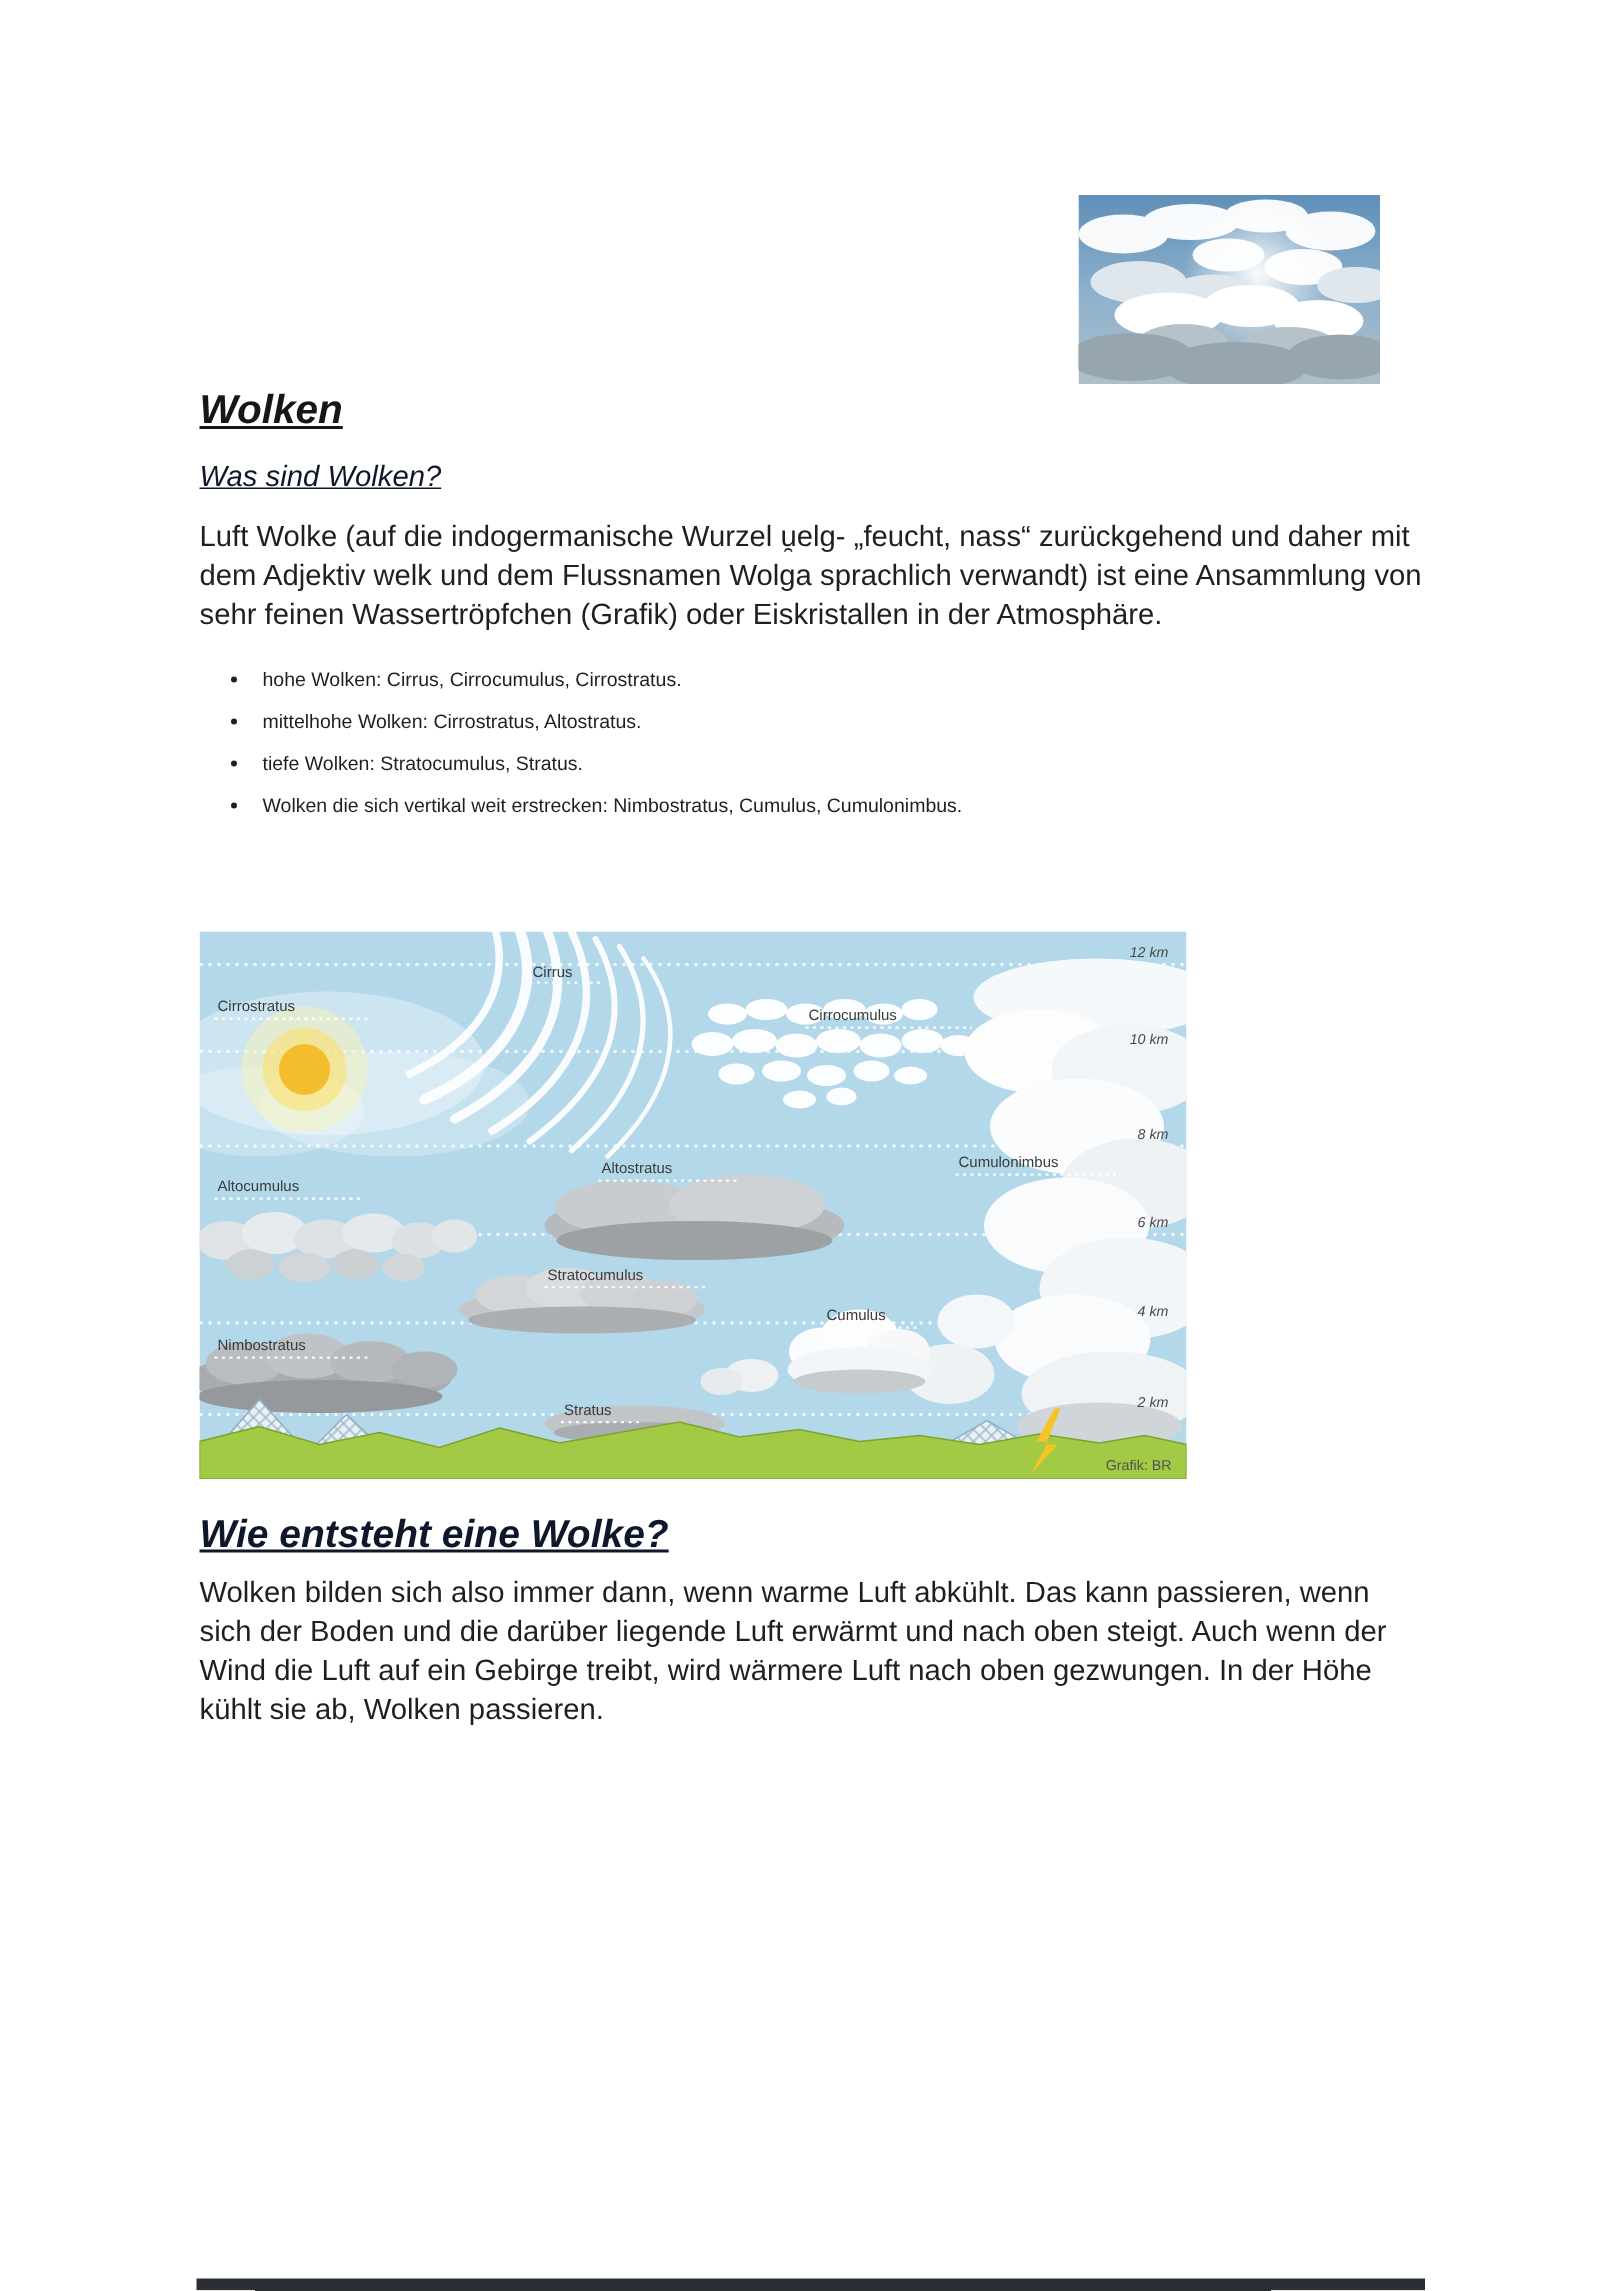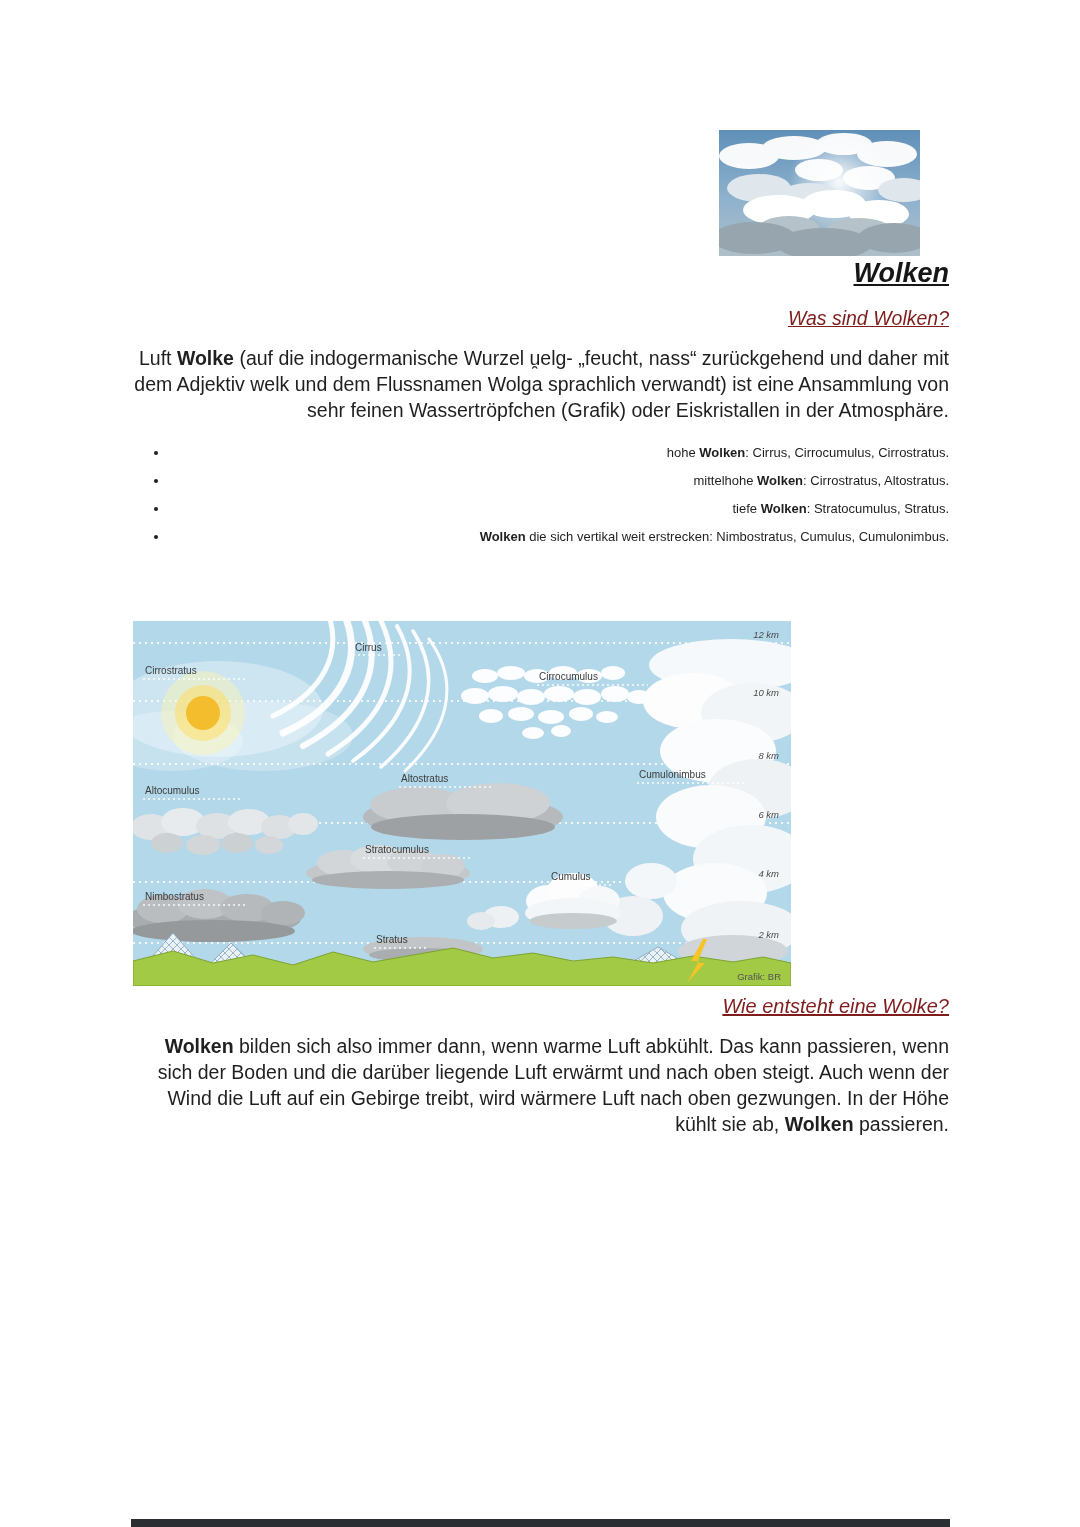--- a/index.html
+++ b/index.html
@@ -6,34 +6,34 @@
   html,body { margin:0; padding:0; }
   body {
     width:1080px; height:1527px; background:#ffffff;
     font-family:"Liberation Sans","DejaVu Sans",sans-serif;
     color:#1f1f1f;
   }
   .page { position:relative; width:1080px; height:1527px; overflow:hidden; background:#fff; }
 
   .photo { position:absolute; left:719px; top:130px; width:201px; height:126px; }
 
-  .content { position:absolute; left:133px; top:258px; width:816px;text-align:right; }
+  .content { position:absolute; left:133px; top:258px; width:816px; }
 
   h1.title {
     font-size:27px; font-style:italic; font-weight:700;
     text-decoration:underline; margin:0 0 17px 0; color:#161616;
   }
   .subheading {
     font-size:19.5px; font-style:italic; font-weight:400;
-    text-decoration:underline; margin:0 0 15px 0; line-height:24px; color:#7f1d1d;
-  }
-  .subheading.bold { font-weight:400; font-size:20px; margin-top:8px; margin-bottom:15px; }
+    text-decoration:underline; margin:0 0 15px 0; line-height:24px; color:#0f172a;
+  }
+  .subheading.bold { font-weight:700; font-size:26px; margin-top:24px; margin-bottom:15px; }
 
   p.body-text { font-size:19.5px; line-height:26px; margin:0 0 16px 0; }
-  p.body-text strong, li strong { font-weight:700; }
+  p.body-text strong, li strong { font-weight:400; }
 
   ul.cloud-list { margin:0 0 0 16px; padding:0 0 0 20px; }
   ul.cloud-list li { font-size:13px; line-height:28px; padding-left:6px; }
 
   .diagram { margin-top:70px; margin-bottom:0; width:658px; height:365px; }
   .diagram svg { display:block; }
   .diagram text {
     font-family:"Liberation Sans","DejaVu Sans",sans-serif;
     font-size:10px; fill:#3b3b3b;
   }

